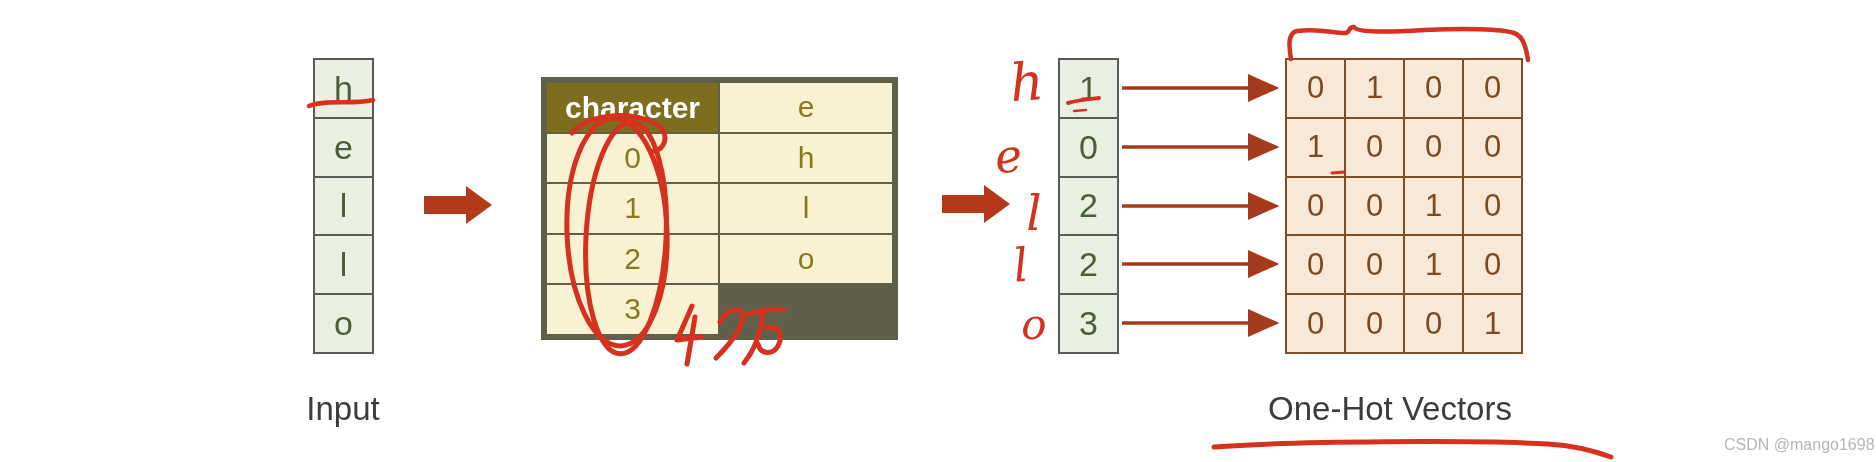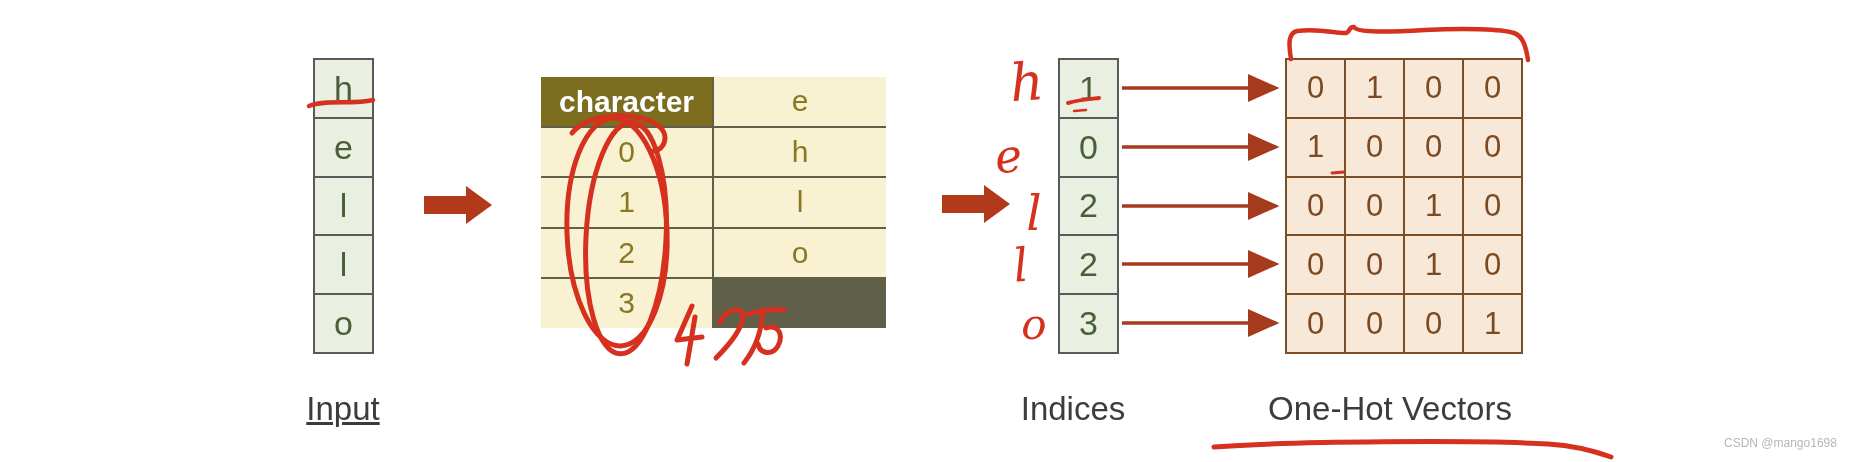--- a/index.html
+++ b/index.html
@@ -13,21 +13,21 @@
     background:#5a5a5a;padding:2px;box-sizing:border-box;
   }
   .vcol .cell{
     width:57px;background:#e9f0e2;display:flex;align-items:center;justify-content:center;
     font-size:34px;color:#4a5f37;
   }
   
   .dict{
     position:absolute;left:541px;top:77px;display:grid;
     grid-template-columns:171px 172px;grid-auto-rows:48.5px;gap:2px;
-    background:#60604a;padding:0;
+    background:#60604a;padding:6px;
   }
   .dict .hcell{
     background:#7d6d1e;color:#ffffff;font-weight:bold;font-size:30px;
     display:flex;align-items:center;justify-content:center;height:49px;
   }
   .dict .bcell{
     background:#f9f2d2;color:#8a7820;font-size:30px;
     display:flex;align-items:center;justify-content:center;
   }
   
@@ -40,21 +40,21 @@
     background:#f8e8d8;color:#7b4a22;font-size:31px;
     display:flex;align-items:center;justify-content:center;
   }
   
   .caption{
     position:absolute;top:390px;transform:translateX(-50%);
     font-size:33px;color:#3c3c3c;white-space:nowrap;
   }
   
   .watermark{
-    position:absolute;left:1724px;top:436px;font-size:12px;color:#b6b6b6;white-space:nowrap;
+    position:absolute;left:1724px;top:436px;font-size:16px;color:#b6b6b6;white-space:nowrap;
   }
   
   #overlay{position:absolute;left:0;top:0;pointer-events:none;}
   .hand-letter{font-family:"DejaVu Serif", serif;font-style:italic;fill:#d6301f;}
 </style>
 </head>
 <body>
 
 <div id="canvas">
 
@@ -102,22 +102,21 @@
     <div class="cell">0</div>
     <div class="cell">0</div>
     <div class="cell">1</div>
     <div class="cell">0</div>
     <div class="cell">0</div>
     <div class="cell">0</div>
     <div class="cell">0</div>
     <div class="cell">1</div>
   </div>
 
-  <div class="caption" style="left:343px;text-decoration:underline;">Input</div>
-  <div class="caption" style="left:1073px;">Indices</div>
+  <div class="caption" style="left:343px;">Input</div>
   <div class="caption" style="left:1390px;">One-Hot Vectors</div>
 
   <div class="watermark">CSDN @mango1698</div>
 
   <svg id="overlay" width="1876" height="462" viewBox="0 0 1876 462">
     <defs>
       <marker id="ah" markerWidth="10" markerHeight="8" refX="8" refY="4" orient="auto">
         <path d="M0,0 L9,4 L0,8 Z" fill="#a63a1c"></path>
       </marker>
     </defs>

